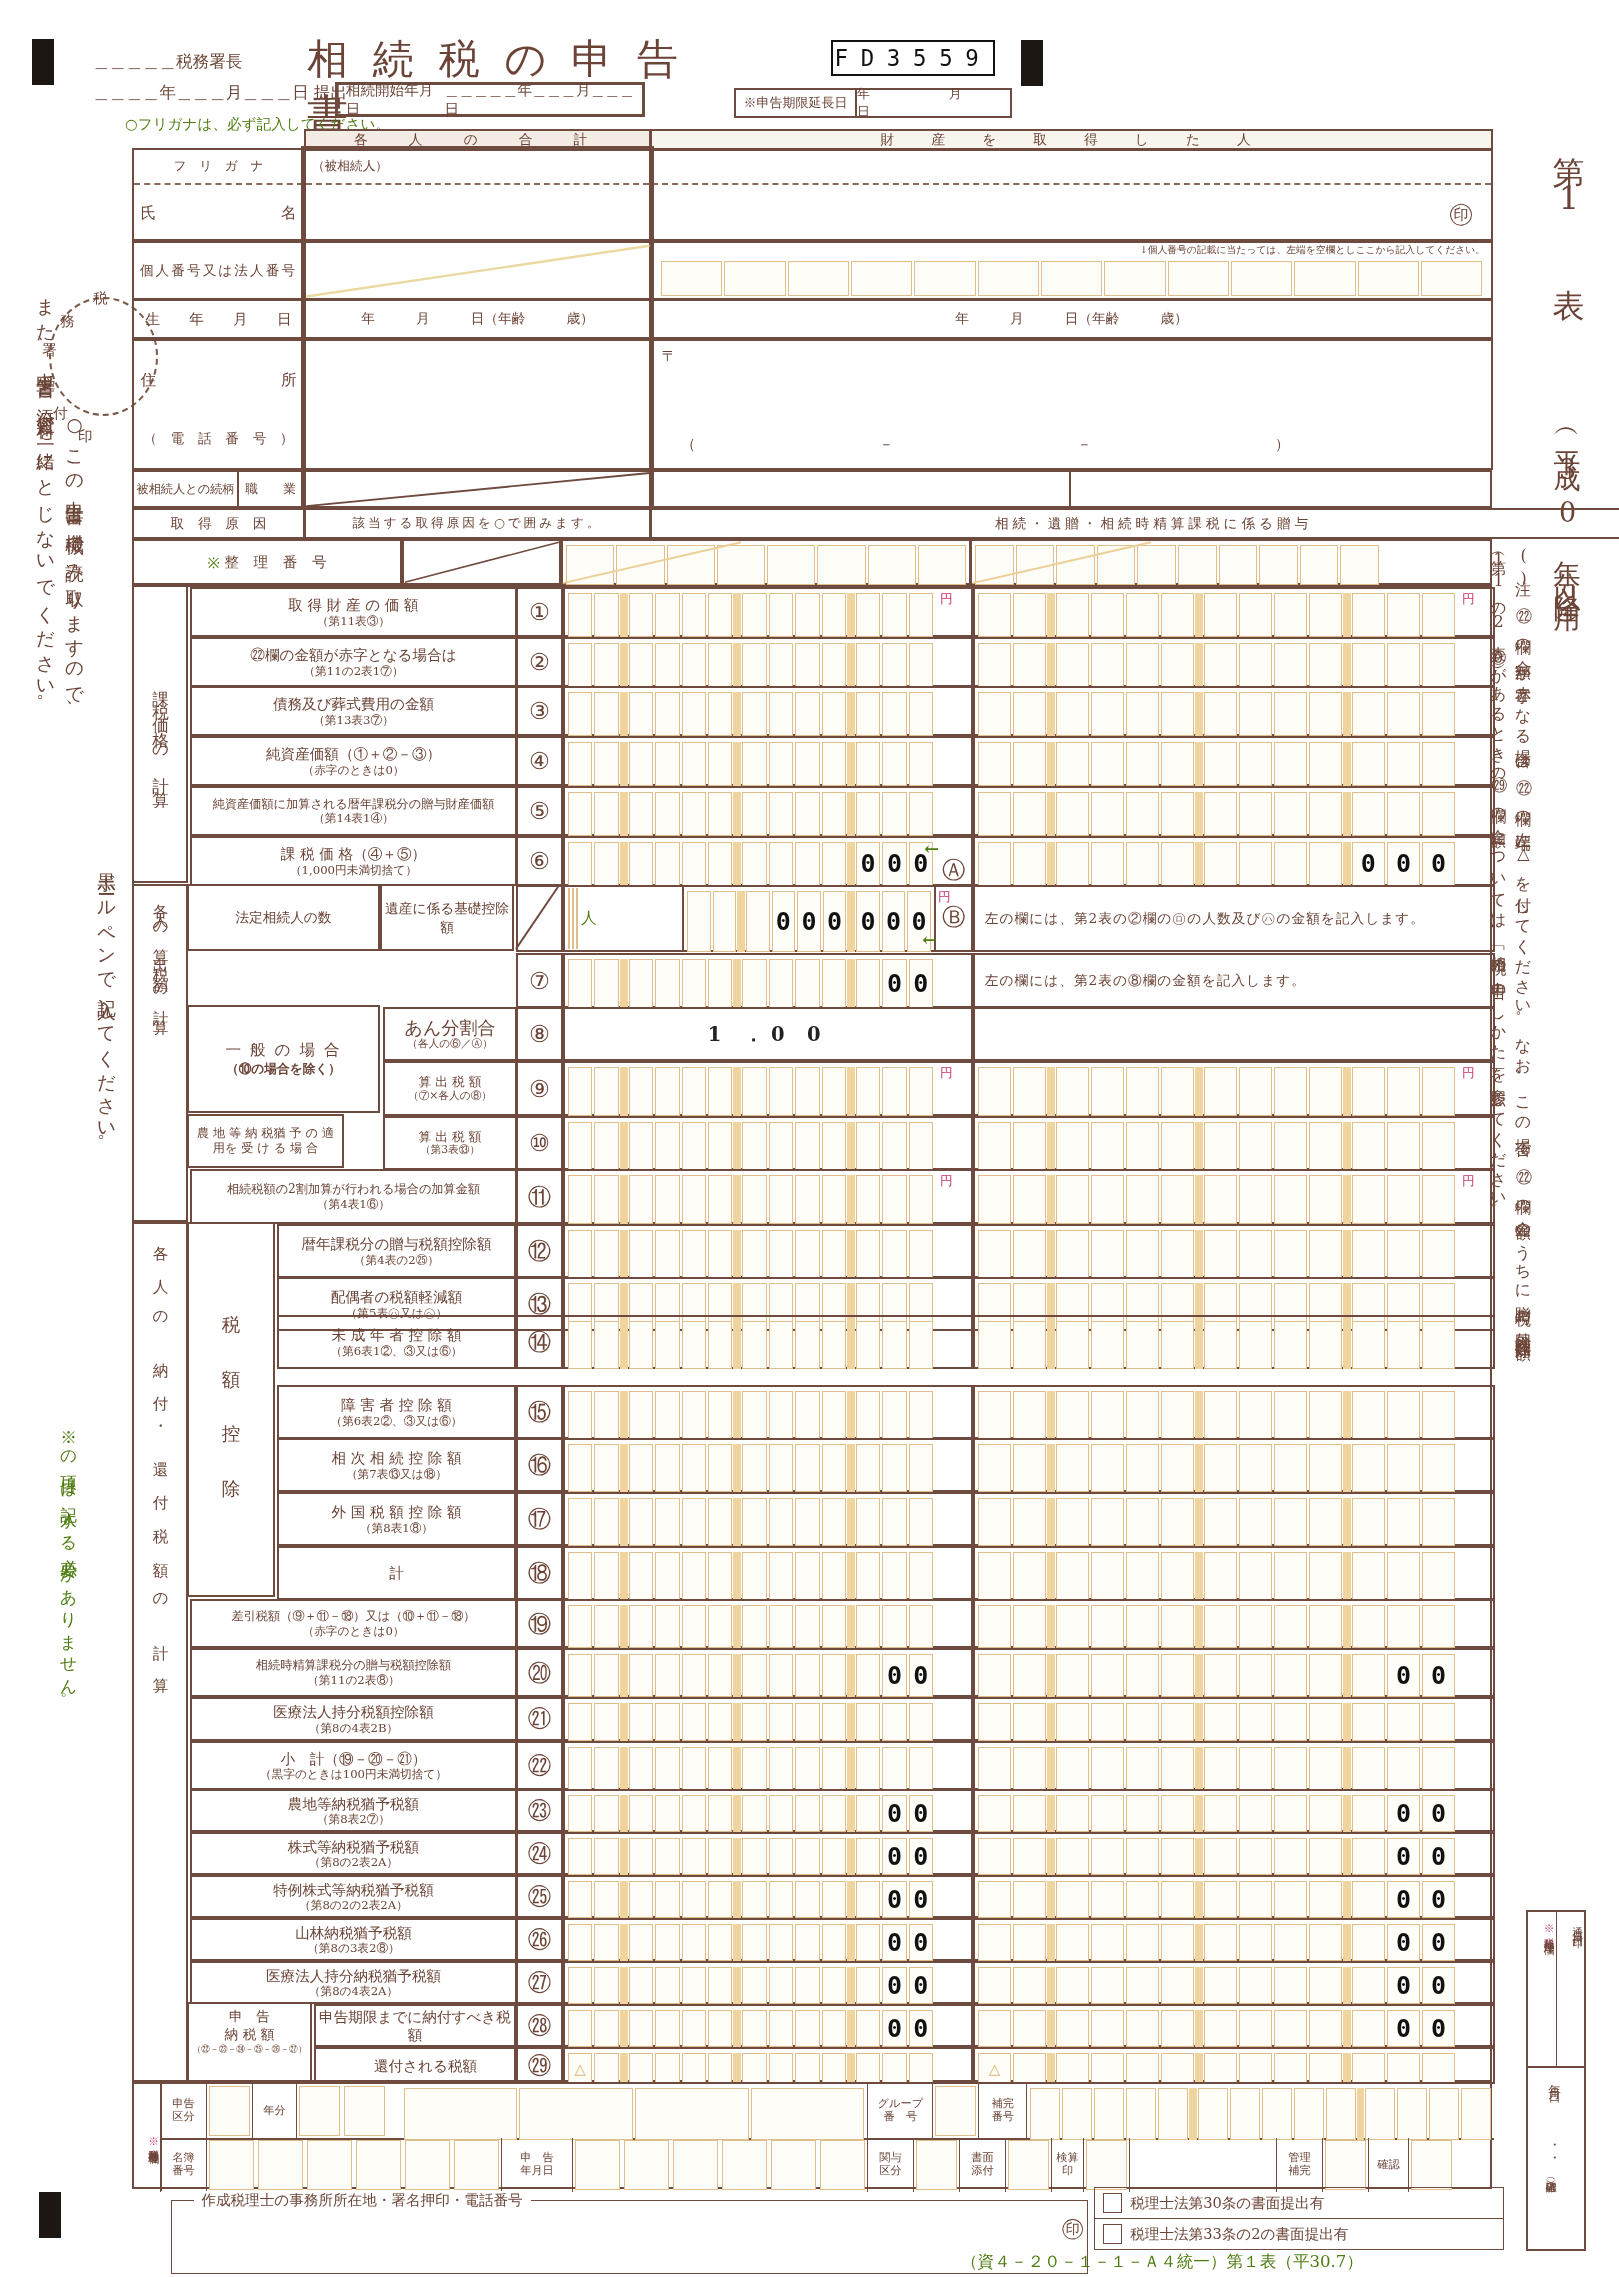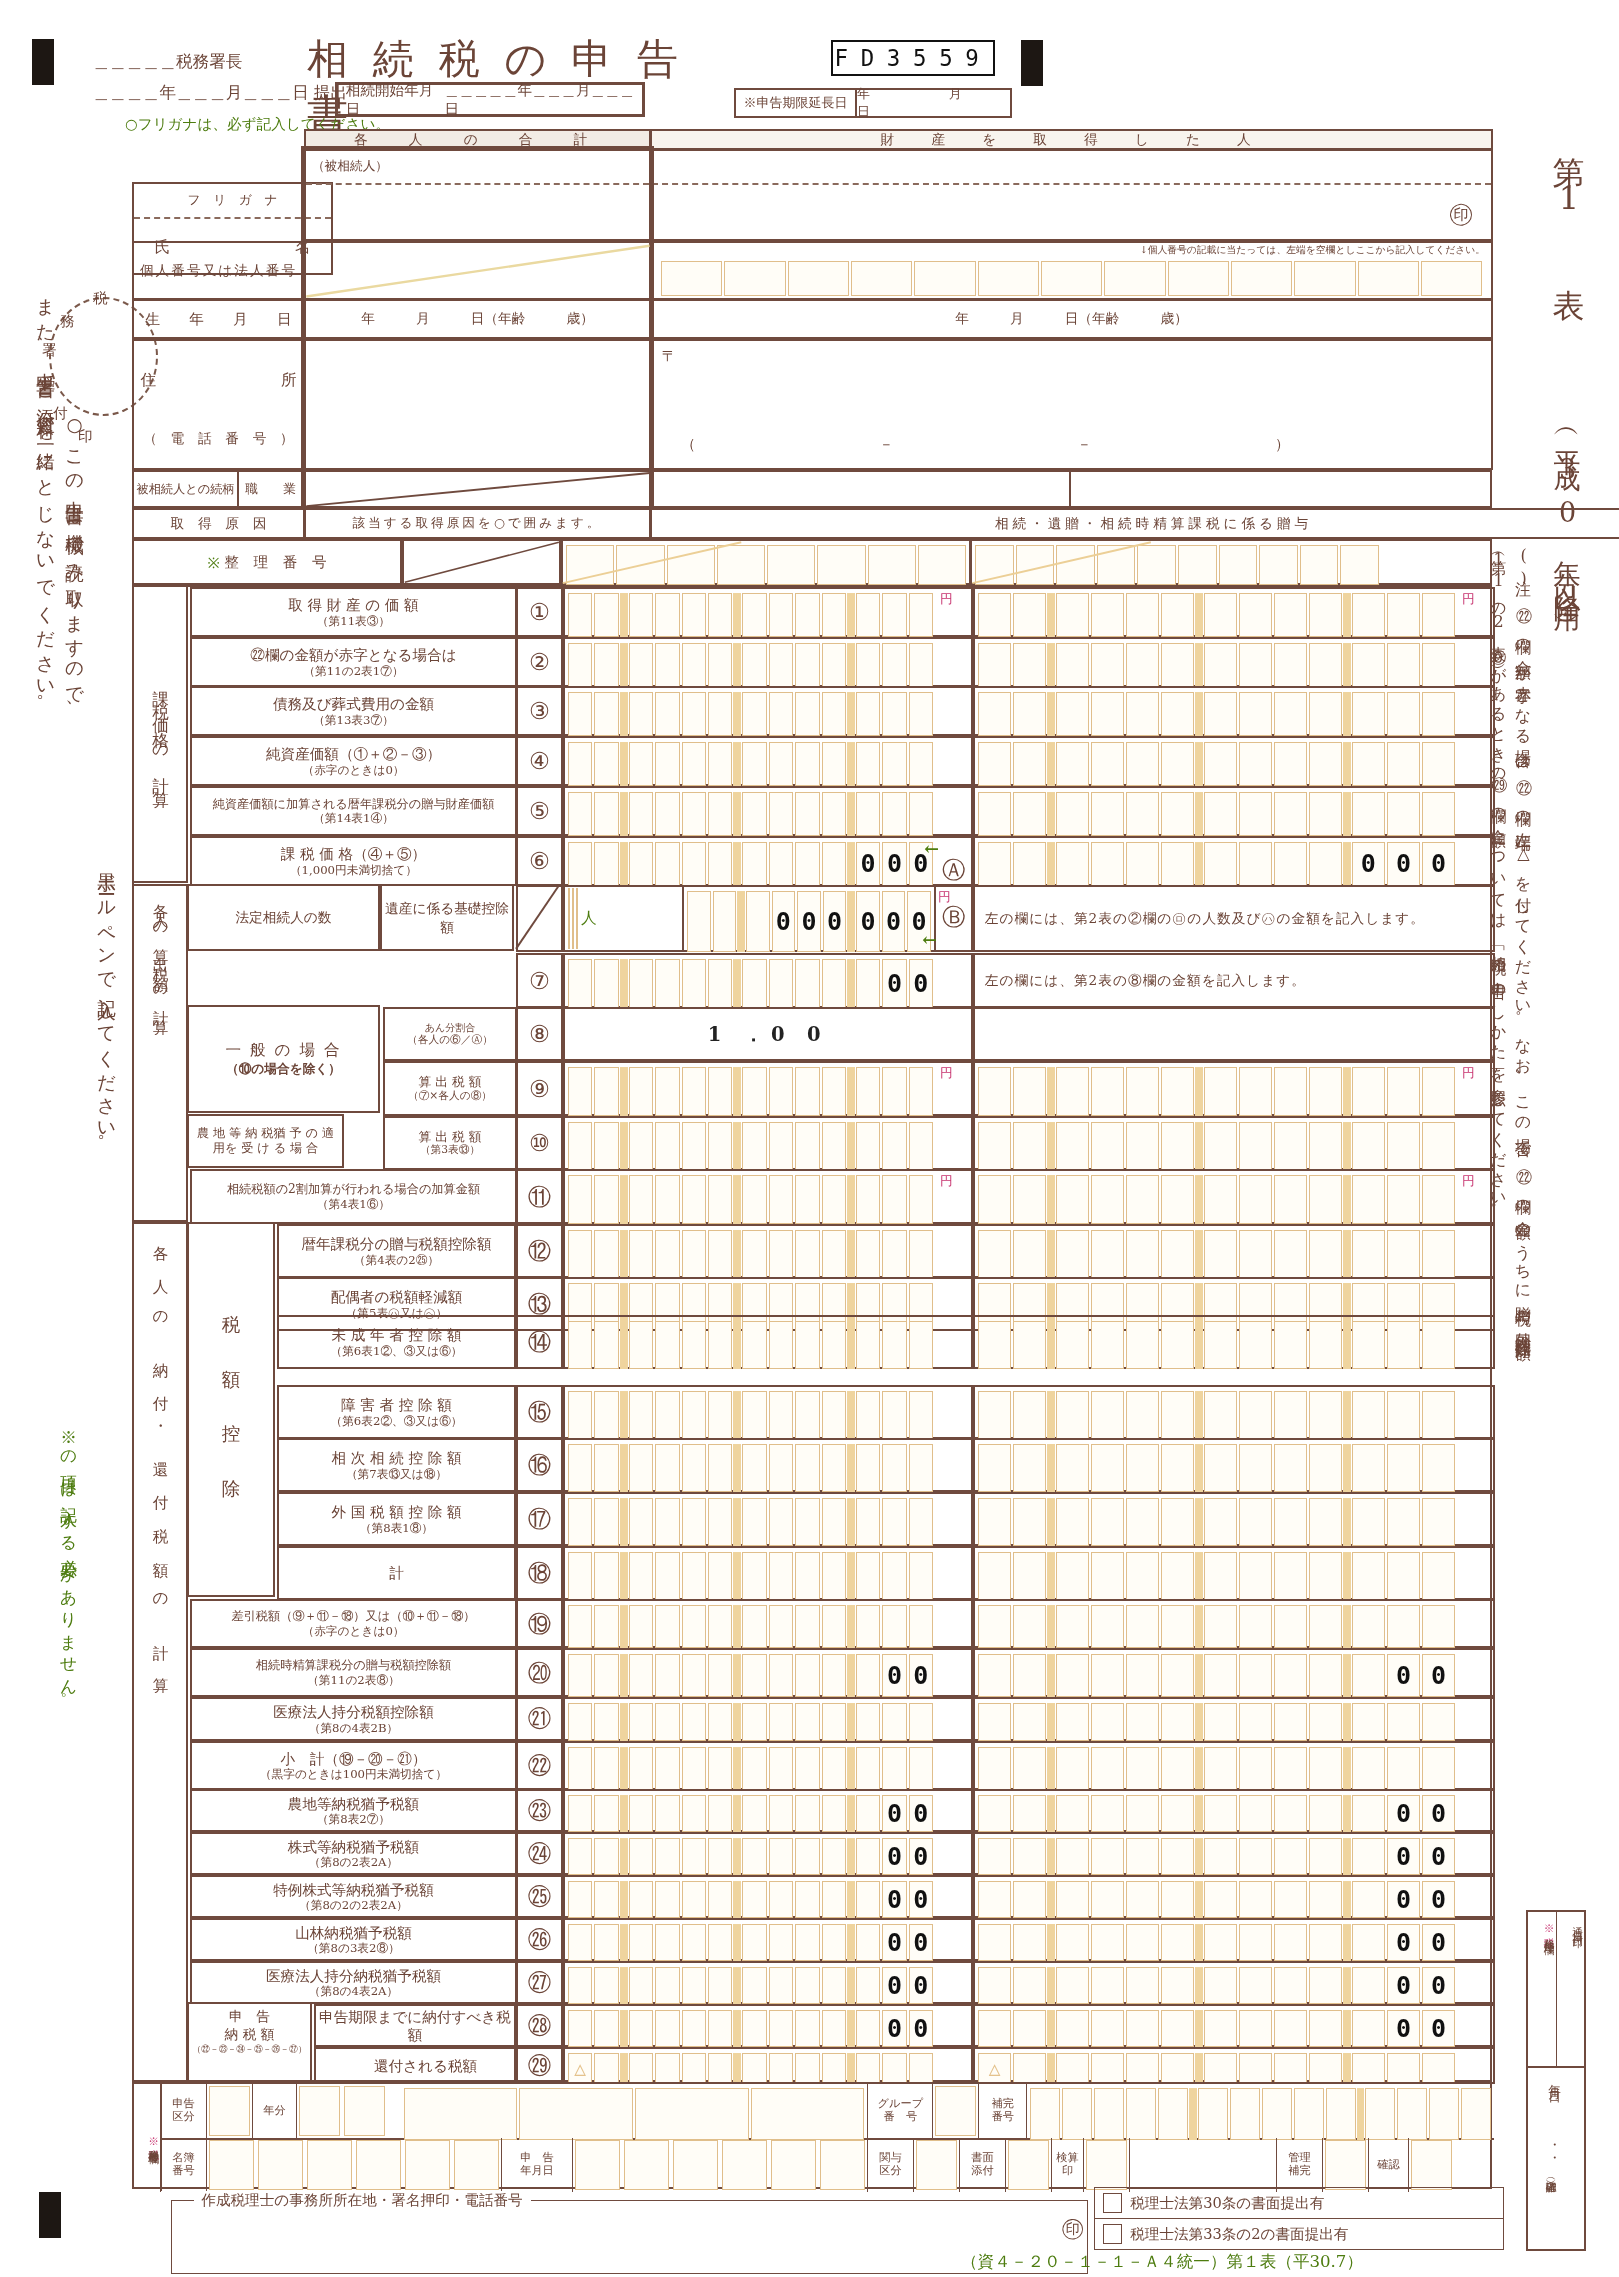--- a/index.html
+++ b/index.html
@@ -75,21 +75,21 @@
   <div class="v" style="position:absolute;left:15.6px;top:261px;font-size:10.7px;">（確認者印）</div>
 </div>
 
 <div class="cell ctr" style="left:304px;top:129px;width:347px;height:21.5px;background:#f2ece5;font-size:13.7px;letter-spacing:13.7px;">
     <span>各　人　の　合　計</span>
   </div>
 <div class="cell ctr" style="left:650px;top:129px;width:843px;height:21.5px;background:#f8f4ee;font-size:13.7px;letter-spacing:11.7px;">
     <span>財　産　を　取　得　し　た　人</span>
   </div>
 
-<div class="cell" style="left:132px;top:148px;width:201px;height:93px;margin-top:34px;">
+<div class="cell" style="left:132px;top:148px;width:173px;height:93px;">
   <div class="dashline ctr" style="height:33px;font-size:12.7px;">
       <span>フ　リ　ガ　ナ</span>
     </div>
   <div class="ctr" style="height:57px;font-size:15.6px;">
       <span>氏　　　　　　　　名</span>
     </div>
 </div>
 <div class="cell" style="left:304px;top:148px;width:347px;height:93px;">
   <div style="position:relative;height:33px;" class="dashline">
     <span style="position:absolute;left:5.9px;top:7.8px;font-size:12.7px;">（被相続人）</span>
@@ -592,21 +592,21 @@
           </div>
         </div>
         <div class="marker" style=""></div>
       </div>
       <div class="cell" style="left: 839px; top: 0px; width: 522px; height: 55px; display: flex;">
         <div style="flex: 1 1 0%; display: flex; align-items: center; padding: 3.9px 9.8px; font-size: 13.7px; letter-spacing: 1px;">左の欄には、第2表の⑧欄の金額を記入します。</div>
       </div>
     </div>
     <div style="position: absolute; left: 0px; top: 420px; width: 1360px; height: 54px;">
       <div class="cell rowlbl" style="left: 249px; top: 0px; width: 134px; height: 54px;">
-        <div style="font-size: 10px;">あん分割合</div>
+        <div style="font-size: 18px;">あん分割合</div>
         <div class="sub" style="font-size: 10.7px;">（各人の⑥／Ⓐ）</div>
       </div>
       <div class="cell ctr" style="left: 382px; top: 0px; width: 47px; height: 54px; font-size: 23.4px;">⑧</div>
       <div class="cell" style="left: 429px; top: 0px; width: 410px; height: 54px; display: flex;">
         <div style="flex: 1 1 0%; display: flex; align-items: center; justify-content: center; font-size: 19.5px; color: rgb(34, 34, 34); font-weight: bold; letter-spacing: 7.8px;">1 ．0 0</div>
       </div>
       <div class="cell" style="left: 839px; top: 0px; width: 522px; height: 54px; display: flex;">
         <div style="flex: 1 1 0%;"></div>
       </div>
     </div>

